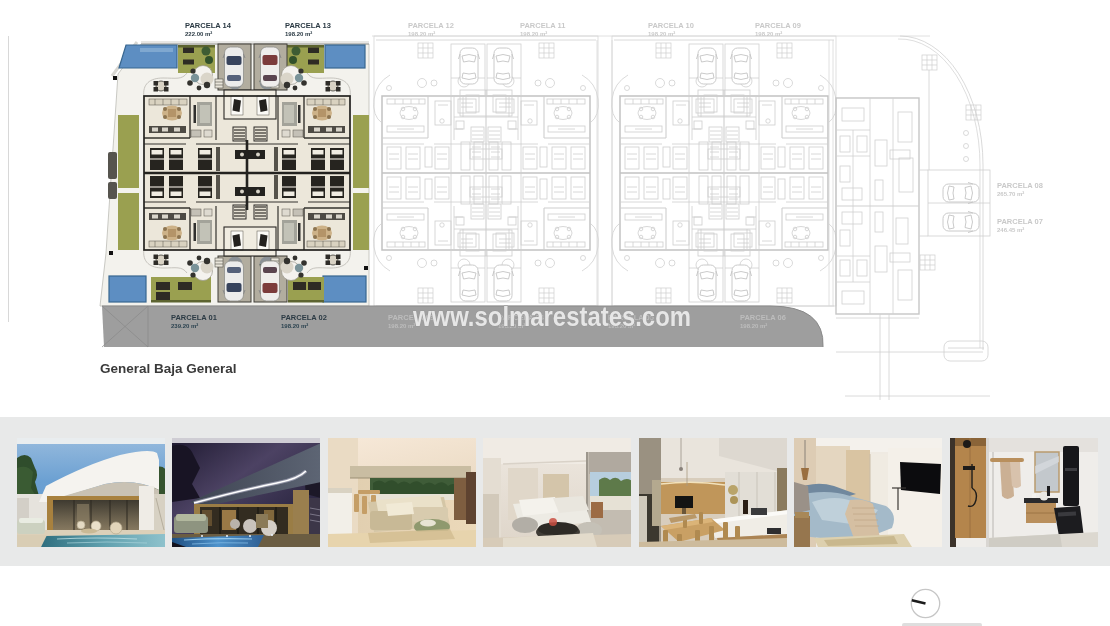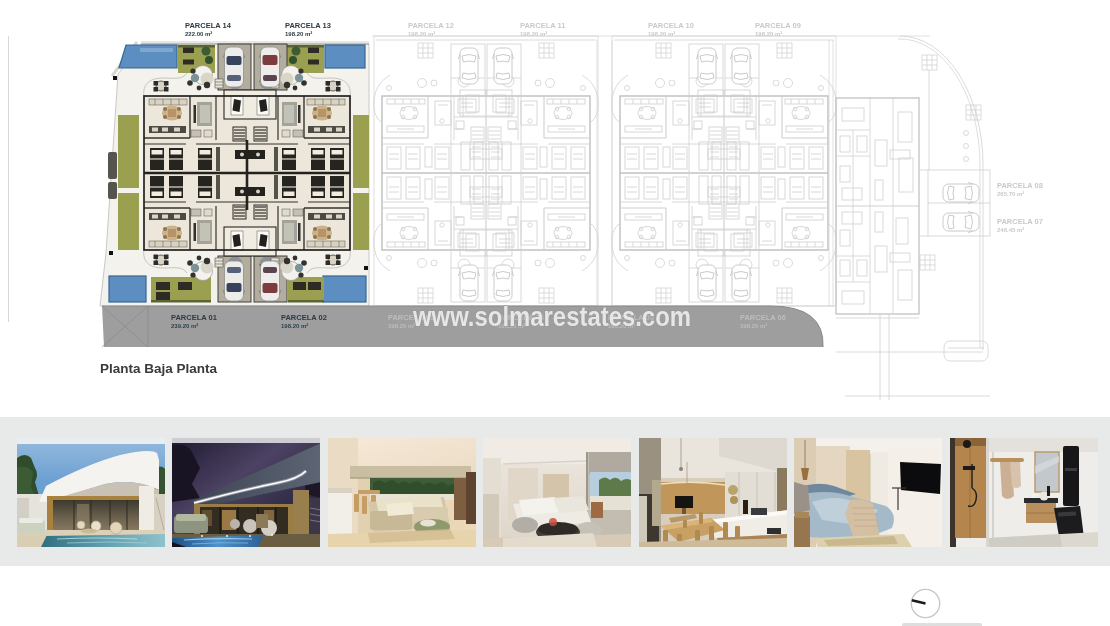--- a/index.html
+++ b/index.html
@@ -496,21 +496,21 @@
         <text x="740" y="319.5" font-size="7.5" font-weight="bold">PARCELA 06</text>
         <text x="740" y="327.5" font-size="6" font-weight="bold">198.20 m²</text>
       </g>
 
       <text x="552" y="325.5" font-size="27" font-weight="bold" fill="#e6e6e6" text-anchor="middle" stroke="#979797" stroke-width="0.9" paint-order="stroke" textLength="278" lengthAdjust="spacingAndGlyphs">www.solmarestates.com</text>
     </g>
 
     <line x1="8.5" y1="36" x2="8.5" y2="322" stroke="#d8d8d8" stroke-width="1"></line>
   </svg>
 
-  <div id="title">Planta Baja Planta</div>
+  <div id="title">General Baja General</div>
 
   <div id="strip">
 
     <div class="thumb" style="left:17px;">
       <svg width="149" height="109" viewBox="0 0 149 109">
         <defs>
           <linearGradient id="t1sky" x1="0" y1="0" x2="0" y2="1">
             <stop offset="0" stop-color="#96badd"></stop>
               <stop offset="0.4" stop-color="#6ba0d2"></stop>
               <stop offset="1" stop-color="#649ace"></stop>

